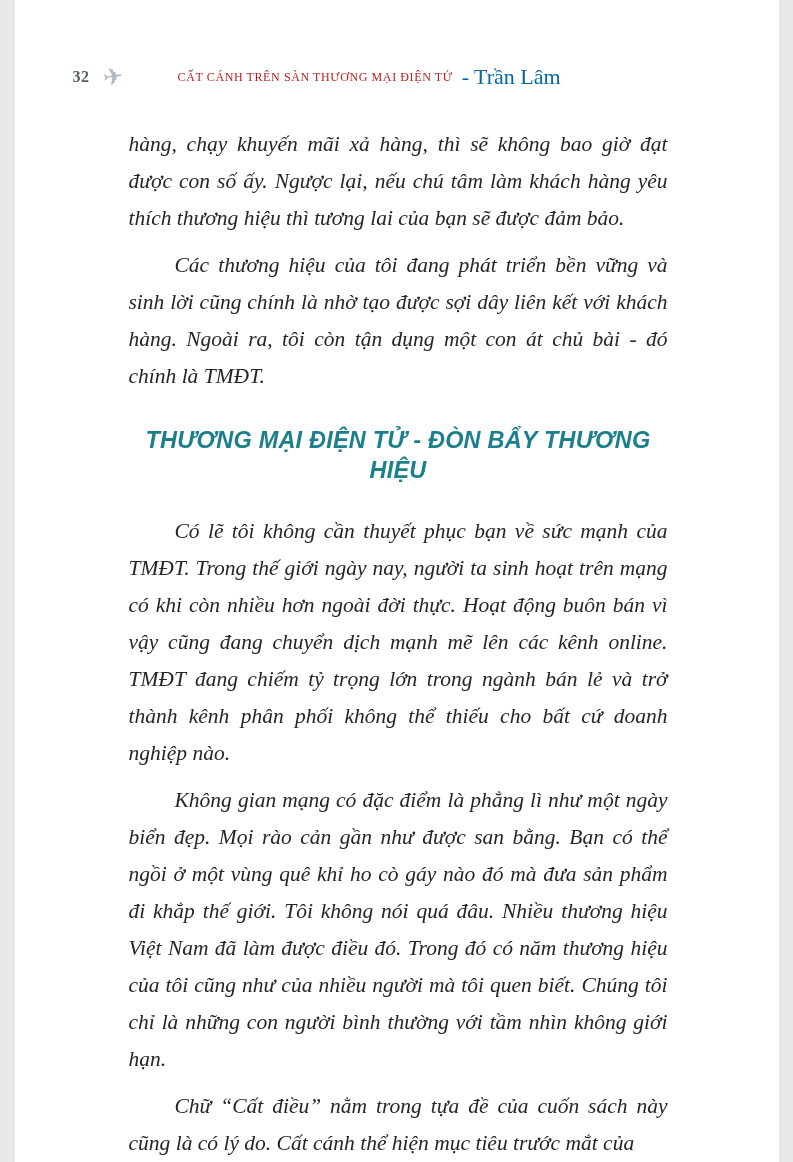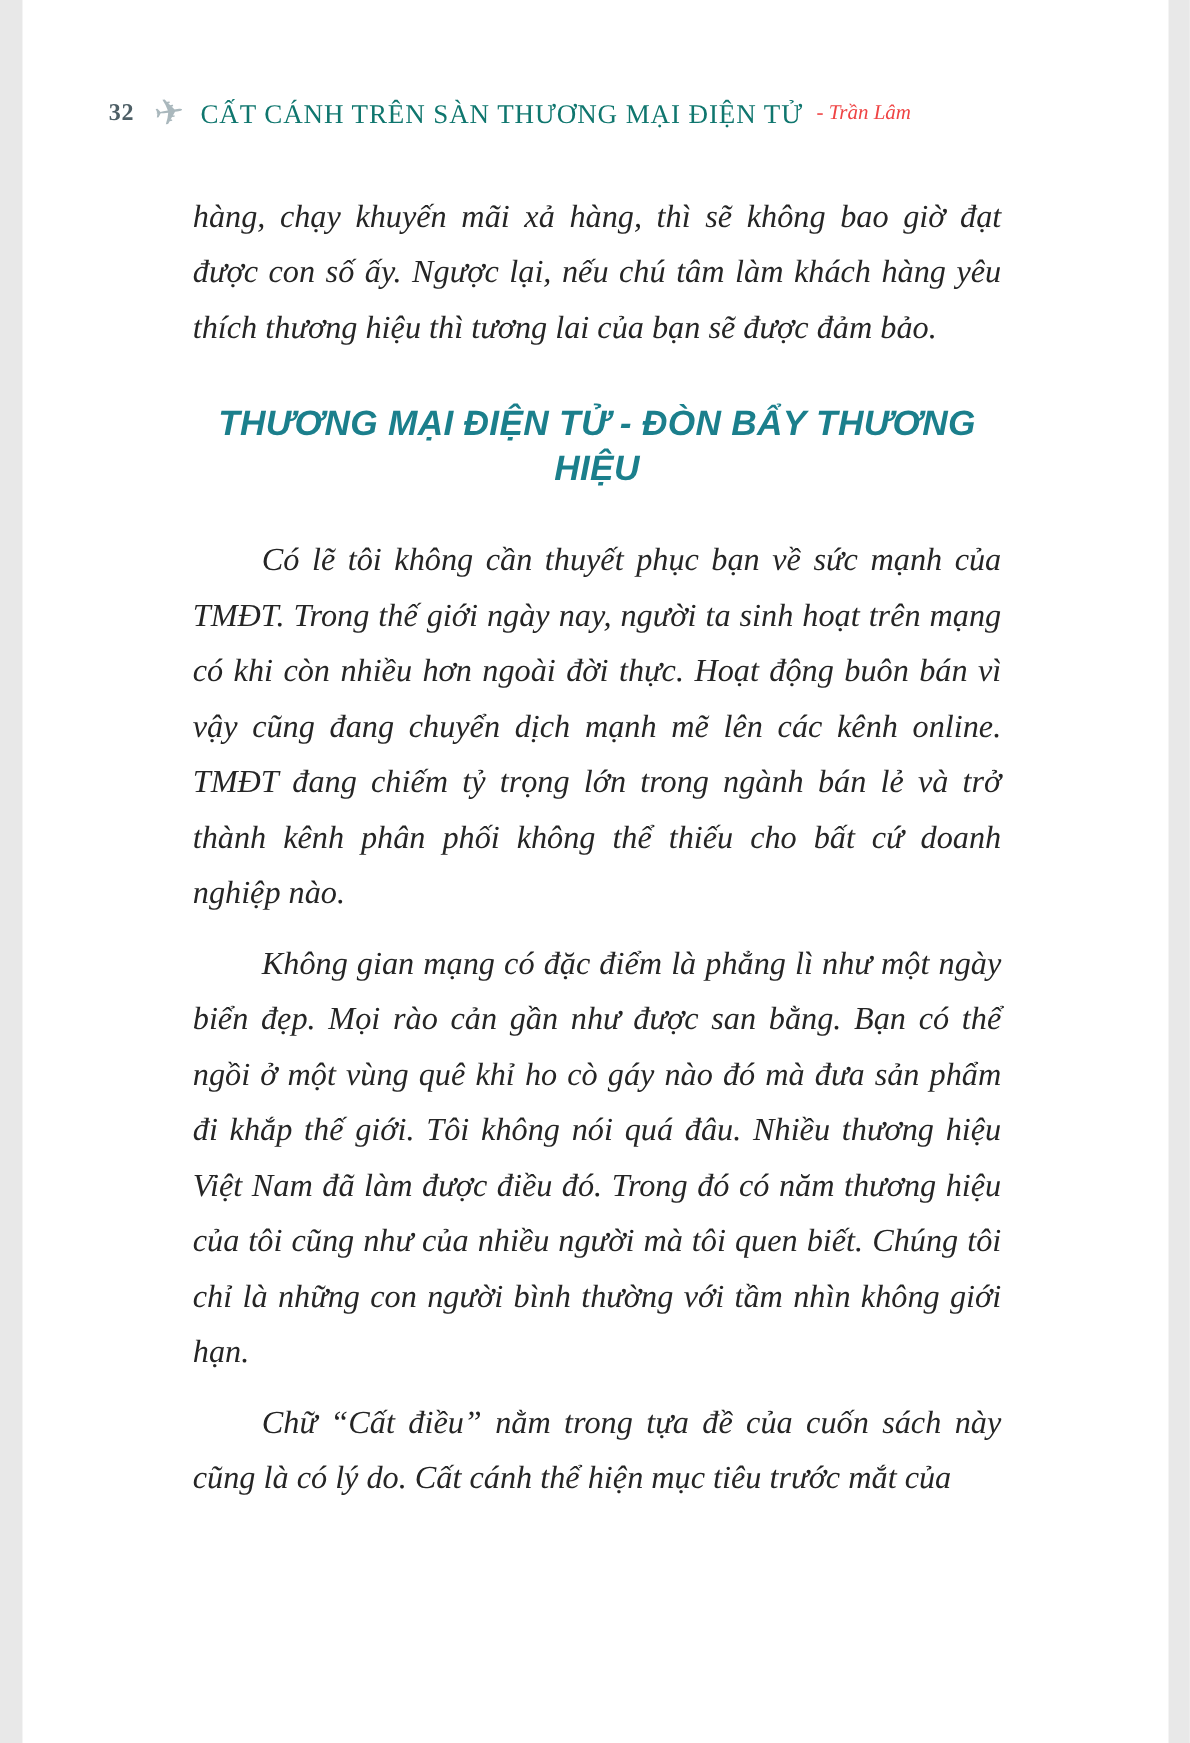--- a/index.html
+++ b/index.html
@@ -33,29 +33,29 @@
     letter-spacing: 0.5px;
   }
   .plane-icon {
     font-size: 24px;
     color: #aab8bd;
     transform: rotate(-8deg);
     line-height: 1;
     margin: 0 2px 0 4px;
   }
   .header-title {
-    font-size: 18px;
-    color: #0f766e;
+    font-size: 12px;
+    color: #b91c1c;
     letter-spacing: 0.6px;
     white-space: nowrap;
+    margin-left: 44px;
   }
   .header-author {
-    font-size: 14px;
-    font-style: italic;
-    color: #ef4444;
+    font-size: 22px;
+    color: #0369a1;
     white-space: nowrap;
   }
   .body-text {
     position: absolute;
     top: 126px;
     left: 114px;
     right: 111px;
     font-family: "Liberation Serif", serif;
     font-size: 21.5px;
     line-height: 37px;
@@ -88,19 +88,20 @@
 
   <div class="header">
     <span class="page-number">32</span>
     <span class="plane-icon">✈</span>
     <span class="header-title">CẤT CÁNH TRÊN SÀN THƯƠNG MẠI ĐIỆN TỬ</span>
     <span class="header-author">- Trần Lâm</span>
   </div>
 
   <div class="body-text">
     <p class="para">hàng, chạy khuyến mãi xả hàng, thì sẽ không bao giờ đạt được con số ấy. Ngược lại, nếu chú tâm làm khách hàng yêu thích thương hiệu thì tương lai của bạn sẽ được đảm bảo.</p>
+    <p class="para indent">Các thương hiệu của tôi đang phát triển bền vững và sinh lời cũng chính là nhờ tạo được sợi dây liên kết với khách hàng. Ngoài ra, tôi còn tận dụng một con át chủ bài - đó chính là TMĐT.</p>
     <h2 class="section-heading">THƯƠNG MẠI ĐIỆN TỬ - ĐÒN BẨY THƯƠNG HIỆU</h2>
     <p class="para indent">Có lẽ tôi không cần thuyết phục bạn về sức mạnh của TMĐT. Trong thế giới ngày nay, người ta sinh hoạt trên mạng có khi còn nhiều hơn ngoài đời thực. Hoạt động buôn bán vì vậy cũng đang chuyển dịch mạnh mẽ lên các kênh online. TMĐT đang chiếm tỷ trọng lớn trong ngành bán lẻ và trở thành kênh phân phối không thể thiếu cho bất cứ doanh nghiệp nào.</p>
     <p class="para indent">Không gian mạng có đặc điểm là phẳng lì như một ngày biển đẹp. Mọi rào cản gần như được san bằng. Bạn có thể ngồi ở một vùng quê khỉ ho cò gáy nào đó mà đưa sản phẩm đi khắp thế giới. Tôi không nói quá đâu. Nhiều thương hiệu Việt Nam đã làm được điều đó. Trong đó có năm thương hiệu của tôi cũng như của nhiều người mà tôi quen biết. Chúng tôi chỉ là những con người bình thường với tầm nhìn không giới hạn.</p>
     <p class="para indent">Chữ “Cất điều” nằm trong tựa đề của cuốn sách này cũng là có lý do. Cất cánh thể hiện mục tiêu trước mắt của</p>
   </div>
 
 </div>
 
 </body></html>

